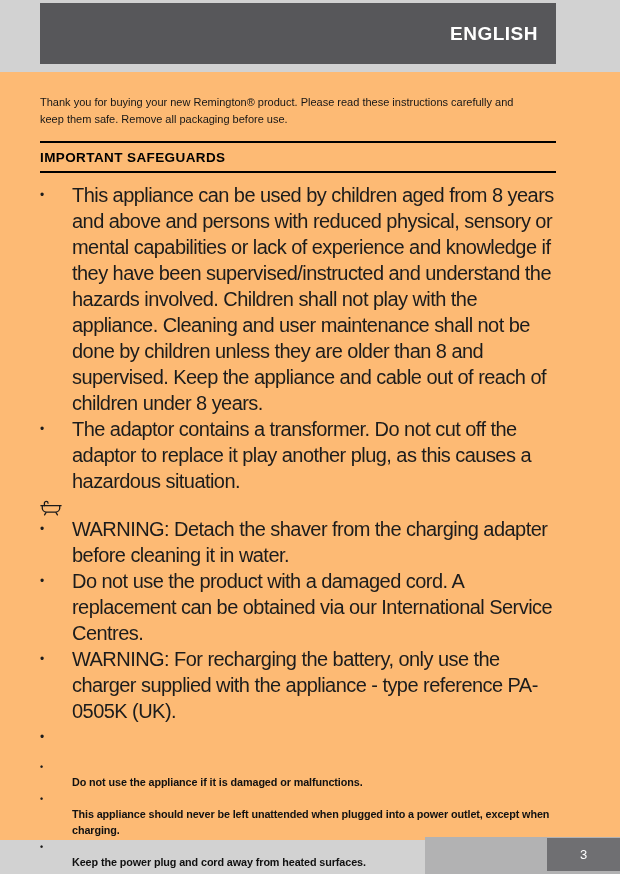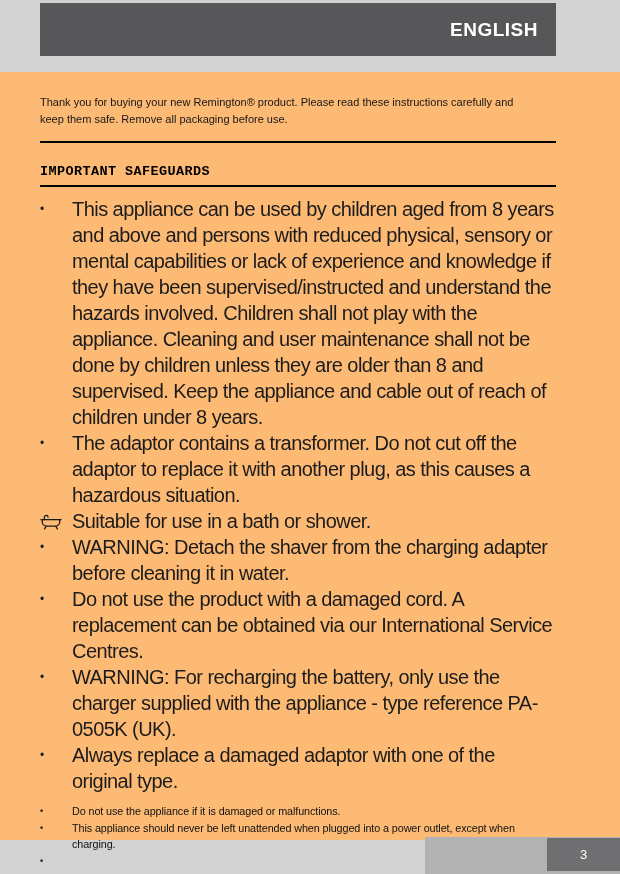--- a/index.html
+++ b/index.html
@@ -2,21 +2,21 @@
 <html><head>
 <meta charset="utf-8">
 <style>
   html,body{margin:0;padding:0;background:#d2d2d2;}
   .page{
     position:relative;width:620px;height:874px;background:#d2d2d2;
     overflow:hidden;font-family:"Liberation Sans",sans-serif;color:#1a1a1a;
   }
   
   .header-bar{
-    position:absolute;left:40px;top:3px;width:516px;height:53px;
+    position:absolute;left:40px;top:3px;width:516px;height:61px;
     background:#57575a;display:flex;align-items:center;justify-content:flex-end;
     padding-right:18px;box-sizing:border-box;
   }
   .header-title{color:#ffffff;font-size:19px;font-weight:bold;letter-spacing:.5px;}
   
   .sheet{
     position:absolute;left:0;top:72px;width:620px;height:768px;background:#fdba74;
     box-sizing:border-box;padding:22px 64px 0 40px;
   }
   .intro{margin:0 0 13px 0;font-size:11px;line-height:17px;max-width:480px;color:#161616;}
@@ -26,33 +26,33 @@
     border-radius:17px 0 0 17px;display:flex;align-items:center;padding-left:9px;
     box-sizing:border-box;
   }
   .gb-circle{
     width:26px;height:26px;border-radius:50%;background:#ffffff;border:2px solid #2a2a2a;
     display:flex;align-items:center;justify-content:center;font-size:11px;font-weight:bold;
     color:#111;box-sizing:border-box;letter-spacing:-.3px;
   }
   .rule{height:2px;background:#000;margin:0;}
   .sg-title{
-    margin:21px 0 6px 0;font-size:13.5px;font-weight:bold;letter-spacing:.4px;color:#000;font-family:Liberation Mono, monospace;
+    margin:7px 0 6px 0;font-size:13.5px;font-weight:bold;letter-spacing:.4px;color:#000;
   }
   ul.sg-list{list-style:none;margin:9px 0 0 0;padding:0;}
   ul.sg-list li{display:flex;}
   .major .marker{flex:0 0 32px;font-size:12px;line-height:26px;color:#1c1c1c;}
   .major .txt{
     font-size:20px;line-height:26px;letter-spacing:-.55px;color:#1c1c1c;
     font-stretch:condensed;
   }
   .bath-cell{flex:0 0 32px;display:flex;align-items:flex-start;padding-top:6px;}
   .minor{margin-top:7px;}
   .minor .marker{flex:0 0 32px;font-size:9px;line-height:16.5px;font-weight:bold;}
-  .minor .txt{font-size:10.8px;line-height:16.5px;font-weight:normal;letter-spacing:-.1px;color:#111;}
+  .minor .txt{font-size:10.8px;line-height:16.5px;font-weight:bold;letter-spacing:-.1px;color:#111;margin-top:15px;}
   
   .footer-mid{position:absolute;right:0;bottom:0;width:195px;height:37px;background:#b2b2b3;}
   .footer-dark{
     position:absolute;right:0;bottom:3px;width:73px;height:33px;background:#6f6f72;
     display:flex;align-items:center;justify-content:center;
   }
   .page-num{color:#ffffff;font-size:13px;}
 </style>
 </head>
 <body>
@@ -76,62 +76,61 @@
     <h2 class="sg-title">IMPORTANT SAFEGUARDS</h2>
     <div class="rule"></div>
 
     <ul class="sg-list major">
       <li>
         <span class="marker">•</span>
         <span class="txt">This appliance can be used by children aged from 8 years and above and persons with reduced physical, sensory or mental capabilities or lack of experience and knowledge if they have been supervised/instructed and understand the hazards involved. Children shall not play with the appliance. Cleaning and user maintenance shall not be done by children unless they are older than 8 and supervised. Keep the appliance and cable out of reach of children under 8 years.</span>
       </li>
       <li>
         <span class="marker">•</span>
-        <span class="txt">The adaptor contains a transformer. Do not cut off the adaptor to replace it with another plug, as this causes a hazardous situation.</span>
+        <span class="txt">The adaptor contains a transformer. Do not cut off the adaptor to replace it play another plug, as this causes a hazardous situation.</span>
       </li>
       <li>
         <span class="bath-cell">
           <svg width="22" height="16" viewBox="0 0 24 17" fill="none" stroke="#1a1a1a" stroke-width="1.4" stroke-linecap="round">
             <path d="M1 6 H23"></path>
             <path d="M2.5 6 v2.5 a4.5 4.5 0 0 0 4.5 4.5 h10 a4.5 4.5 0 0 0 4.5 -4.5 V6"></path>
             <path d="M6.5 13.5 L5 16 M17.5 13.5 L19 16"></path>
             <path d="M4.8 6 V3.2 a2 2 0 0 1 4 0"></path>
           </svg>
         </span>
-        <span class="txt">Suitable for use in a bath or shower.</span>
       </li>
       <li>
         <span class="marker">•</span>
         <span class="txt">WARNING: Detach the shaver from the charging adapter before cleaning it in water.</span>
       </li>
       <li>
         <span class="marker">•</span>
         <span class="txt">Do not use the product with a damaged cord. A replacement can be obtained via our International Service Centres.</span>
       </li>
       <li>
         <span class="marker">•</span>
         <span class="txt">WARNING: For recharging the battery, only use the charger supplied with the appliance - type reference PA-0505K (UK).</span>
       </li>
       <li>
         <span class="marker">•</span>
-        <span class="txt">Always replace a damaged adaptor with one of the original type.</span>
       </li>
     </ul>
 
     <ul class="sg-list minor">
       <li>
         <span class="marker">•</span>
         <span class="txt">Do not use the appliance if it is damaged or malfunctions.</span>
       </li>
       <li>
         <span class="marker">•</span>
         <span class="txt">This appliance should never be left unattended when plugged into a power outlet, except when charging.</span>
       </li>
       <li>
         <span class="marker">•</span>
+        <span class="txt">Keep the power plug and cord away from heated surfaces.</span>
       </li>
       <li>
         <span class="marker">•</span>
       </li>
       <li>
         <span class="marker">•</span>
       </li>
       <li>
         <span class="marker">•</span>
         <span class="txt">This appliance is not intended for commercial or salon use.</span>

